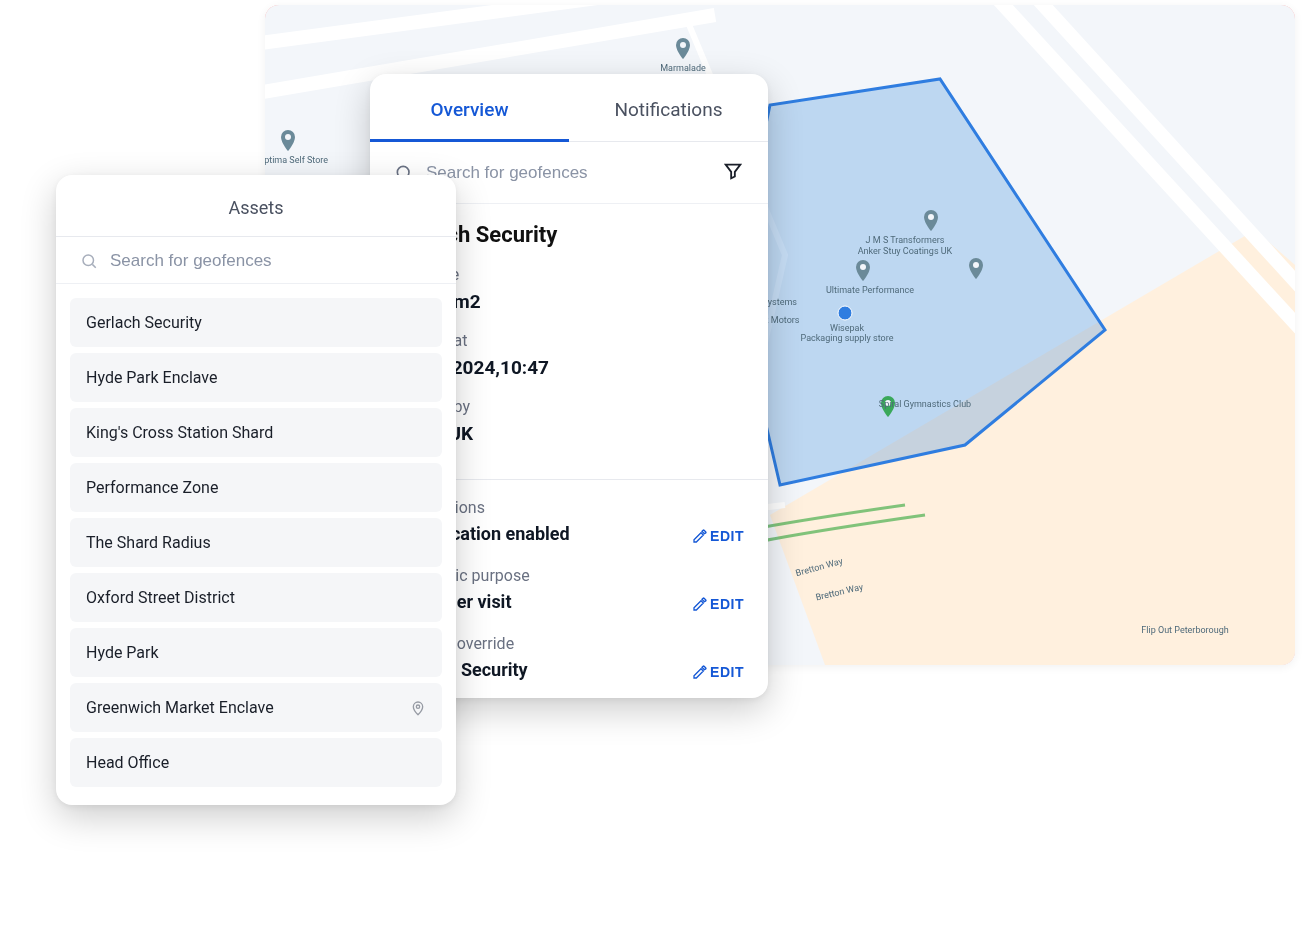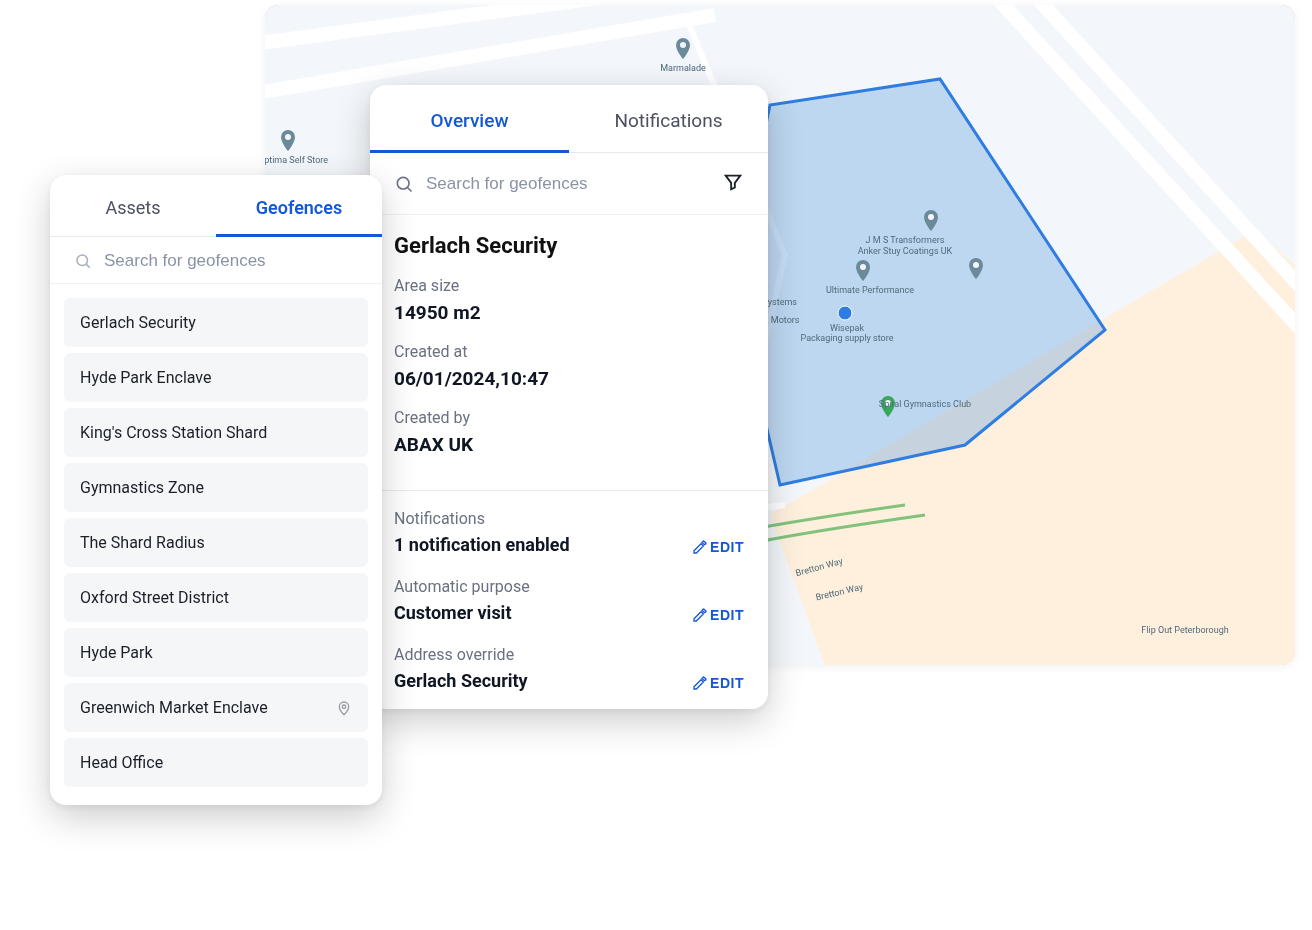--- a/index.html
+++ b/index.html
@@ -43,23 +43,23 @@
   .card {
     position: absolute;
     background: #ffffff;
     border-radius: 16px;
     box-shadow: 0 12px 36px rgba(0,0,0,.20), 0 2px 6px rgba(0,0,0,.06);
     overflow: hidden;
   }
 
   
   .card-list {
-    left: 50px;
+    left: 56px;
     top: 175px;
-    width: 332px;
+    width: 400px;
     padding-bottom: 18px;
   }
   .tabs-l {
     display: flex;
     border-bottom: 1px solid #e7e9ee;
   }
   .tabs-l .tab {
     flex: 1;
     text-align: center;
     padding: 22px 0 18px;
@@ -112,21 +112,21 @@
     display: flex;
     justify-content: space-between;
     align-items: center;
     cursor: pointer;
   }
   .list-item .pin-small { opacity: .55; }
 
   
   .card-detail {
     left: 370px;
-    top: 85px;
+    top: 74px;
     width: 398px;
   }
   .tabs-d {
     display: flex;
     border-bottom: 1px solid #e7e9ee;
   }
   .tabs-d .tab {
     flex: 1;
     text-align: center;
     padding: 24px 0 20px;
@@ -369,21 +369,20 @@
       </svg>
       <span>EDIT</span>
     </button>
   </div>
   <div class="bottom-pad"></div>
 </div>
 
 <div class="card card-list">
   <div class="tabs-l">
     <div class="tab">Assets</div>
-    <div class="tab active">Geofences</div>
   </div>
 
   <div class="search-row">
     <svg class="s-icon" viewBox="0 0 24 24" fill="none" stroke="currentColor" stroke-width="2">
       <circle cx="11" cy="11" r="7"></circle>
         <line x1="21" y1="21" x2="16.5" y2="16.5"></line>
     </svg>
     <input type="text" placeholder="Search for geofences" style="">
   </div>
 
@@ -391,21 +390,21 @@
     <div class="list-item">
       <span>Gerlach Security</span>
     </div>
     <div class="list-item">
       <span>Hyde Park Enclave</span>
     </div>
     <div class="list-item">
       <span>King's Cross Station Shard</span>
     </div>
     <div class="list-item">
-      <span>Gymnastics Zone</span>
+      <span>Performance Zone</span>
     </div>
     <div class="list-item">
       <span>The Shard Radius</span>
     </div>
     <div class="list-item">
       <span>Oxford Street District</span>
     </div>
     <div class="list-item">
       <span>Hyde Park</span>
     </div>

